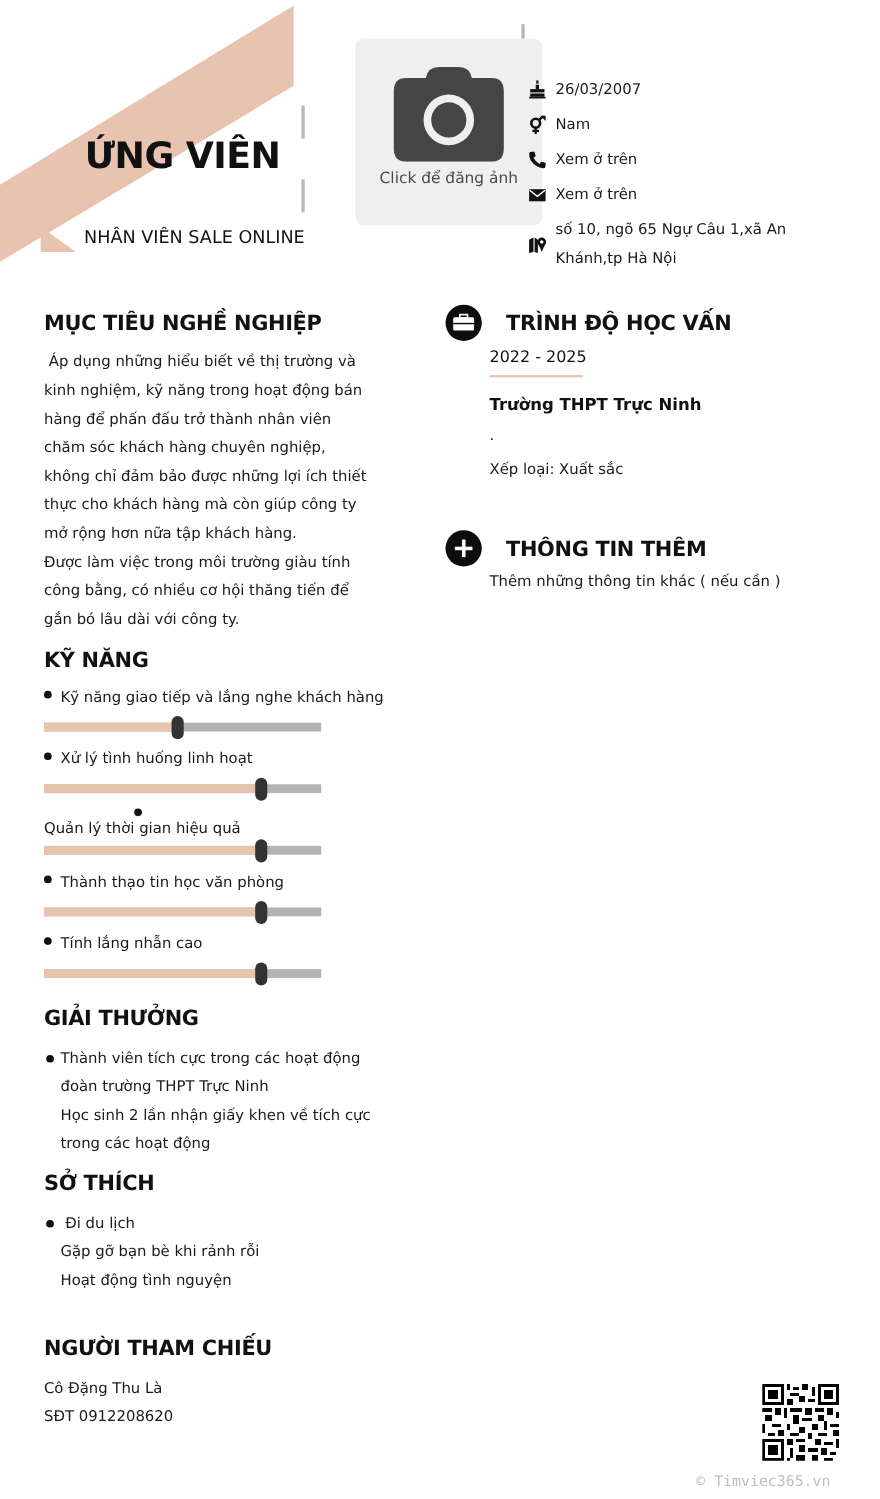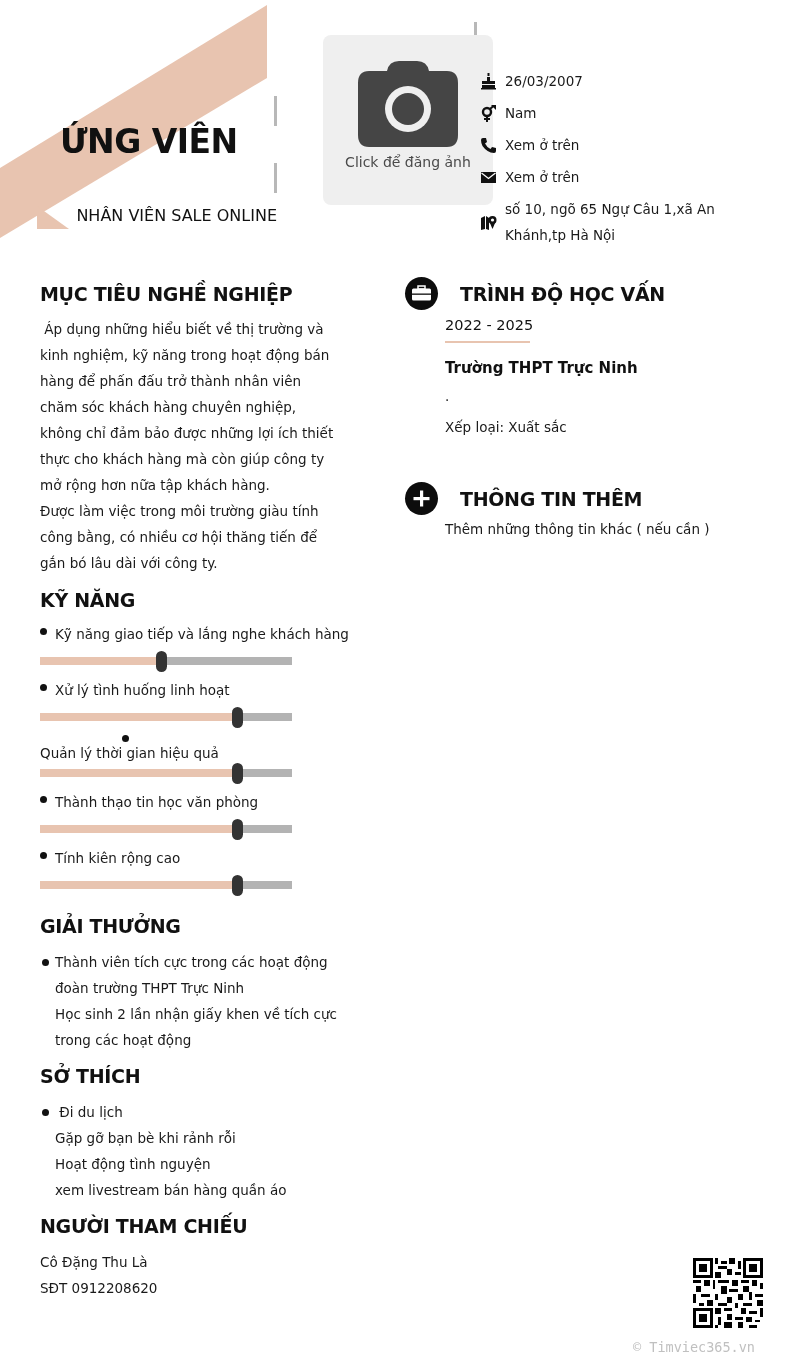--- a/index.html
+++ b/index.html
@@ -3,21 +3,21 @@
 <meta charset="utf-8">
 <style>
   html, body { margin: 0; padding: 0; background: #ffffff; }
   body { width: 800px; height: 1363px; position: relative; overflow: hidden;
          font-family: "DejaVu Sans", sans-serif; color: #1a1a1a; }
 
   
   .banner { position: absolute; left: 0; top: 0; width: 300px; height: 250px; }
   .vbar { position: absolute; width: 3px; background: #b8b8b8; }
 
-  .name { position: absolute; left: 60px; top: 122px; width: 212px; text-align: left;
+  .name { position: absolute; left: 60px; top: 122px; width: 212px; text-align: center;
           font-family: "DejaVu Sans", sans-serif; font-weight: bold; font-size: 33px; color: #111;
           letter-spacing: -0.5px; }
   .job { position: absolute; left: 40px; top: 206px; width: 237px; text-align: right;
          font-size: 16px; color: #111; }
 
   .photo { position: absolute; left: 292px; top: 35px; width: 170px; height: 170px;
            background: #efefef; border-radius: 8px; cursor: pointer; margin-left: 31px; }
   .photo svg { position: absolute; left: 34px; top: 24px; }
   .photo-label { position: absolute; left: 0; width: 170px; top: 119px; text-align: center;
                  font-size: 14px; color: #4a4a4a; }
@@ -164,21 +164,21 @@
     <span class="bullet"></span>
     <span>Thành thạo tin học văn phòng</span>
   </div>
 <div class="track" style="top:825px;">
     <div class="fill" style="width:78%;"></div>
     <div class="knob" style="left:78%;"></div>
   </div>
 
 <div class="skill-label" style="top:850px;">
     <span class="bullet"></span>
-    <span>Tính kiên rộng cao</span>
+    <span>Tính lắng nhẫn cao</span>
   </div>
 <div class="track" style="top:881px;">
     <div class="fill" style="width:78%;"></div>
     <div class="knob" style="left:78%;"></div>
   </div>
 
 <div class="h2" style="left:40px; top:915px;">GIẢI THƯỞNG</div>
 <div class="list" style="top:949px;">
   <div class="row">
       <span class="bwrap">
@@ -211,21 +211,20 @@
   <div class="row">
       <span class="bwrap"></span>
       <span>Gặp gỡ bạn bè khi rảnh rỗi</span>
     </div>
   <div class="row">
       <span class="bwrap"></span>
       <span>Hoạt động tình nguyện</span>
     </div>
   <div class="row">
       <span class="bwrap"></span>
-      <span>xem livestream bán hàng quần áo</span>
     </div>
 </div>
 
 <div class="h2" style="left:40px; top:1215px;">NGƯỜI THAM CHIẾU</div>
 <div class="list" style="top:1249px;">
   <div>Cô Đặng Thu Là</div>
   <div>SĐT 0912208620</div>
 </div>
 
 <div class="circle-ic" style="left:405px; top:277px;">

